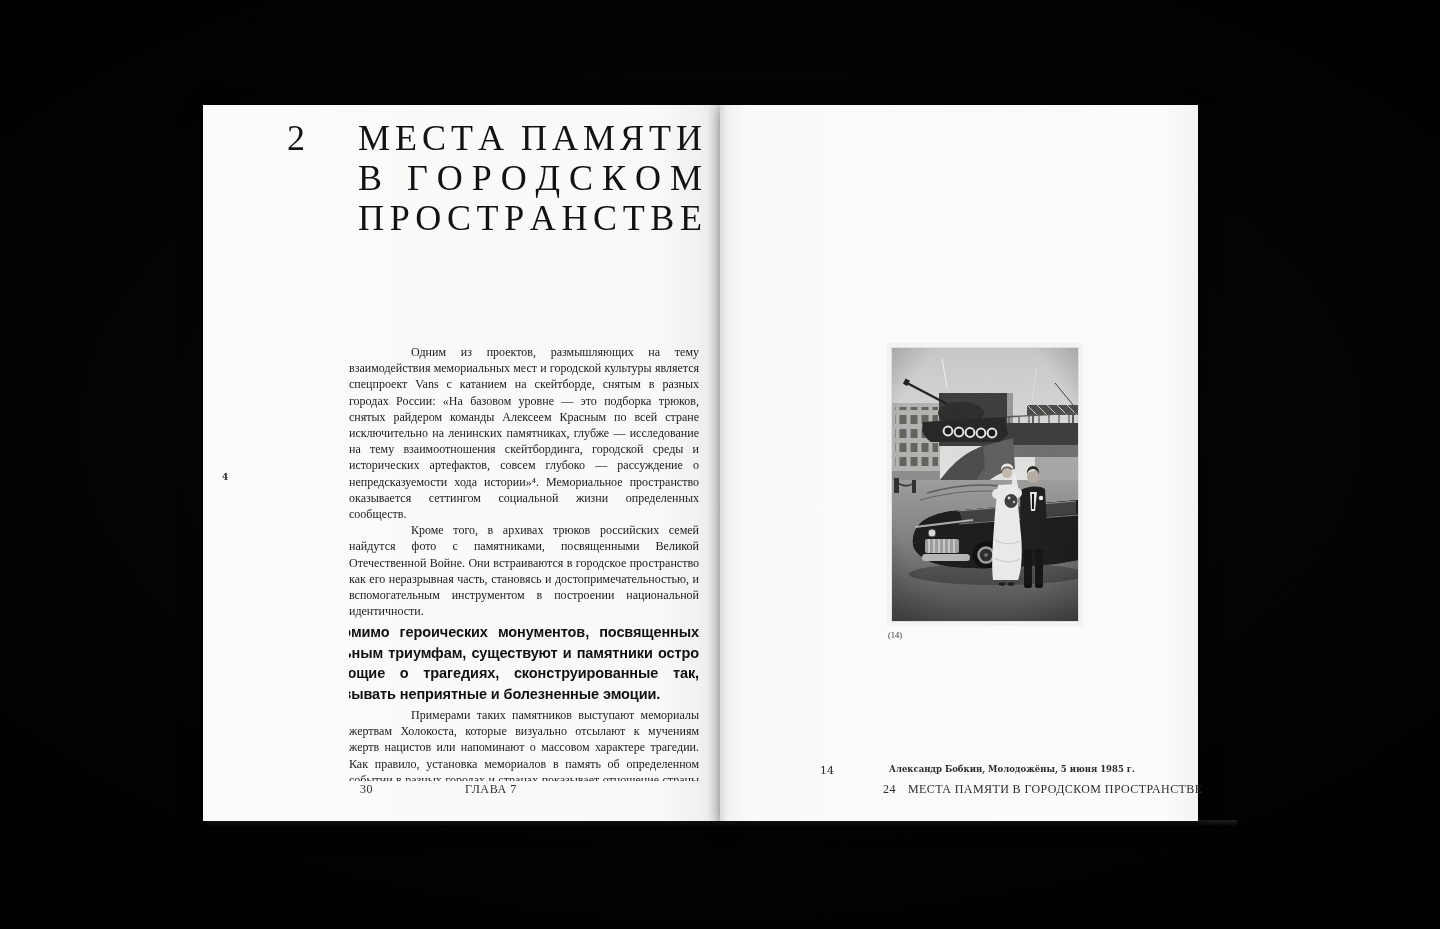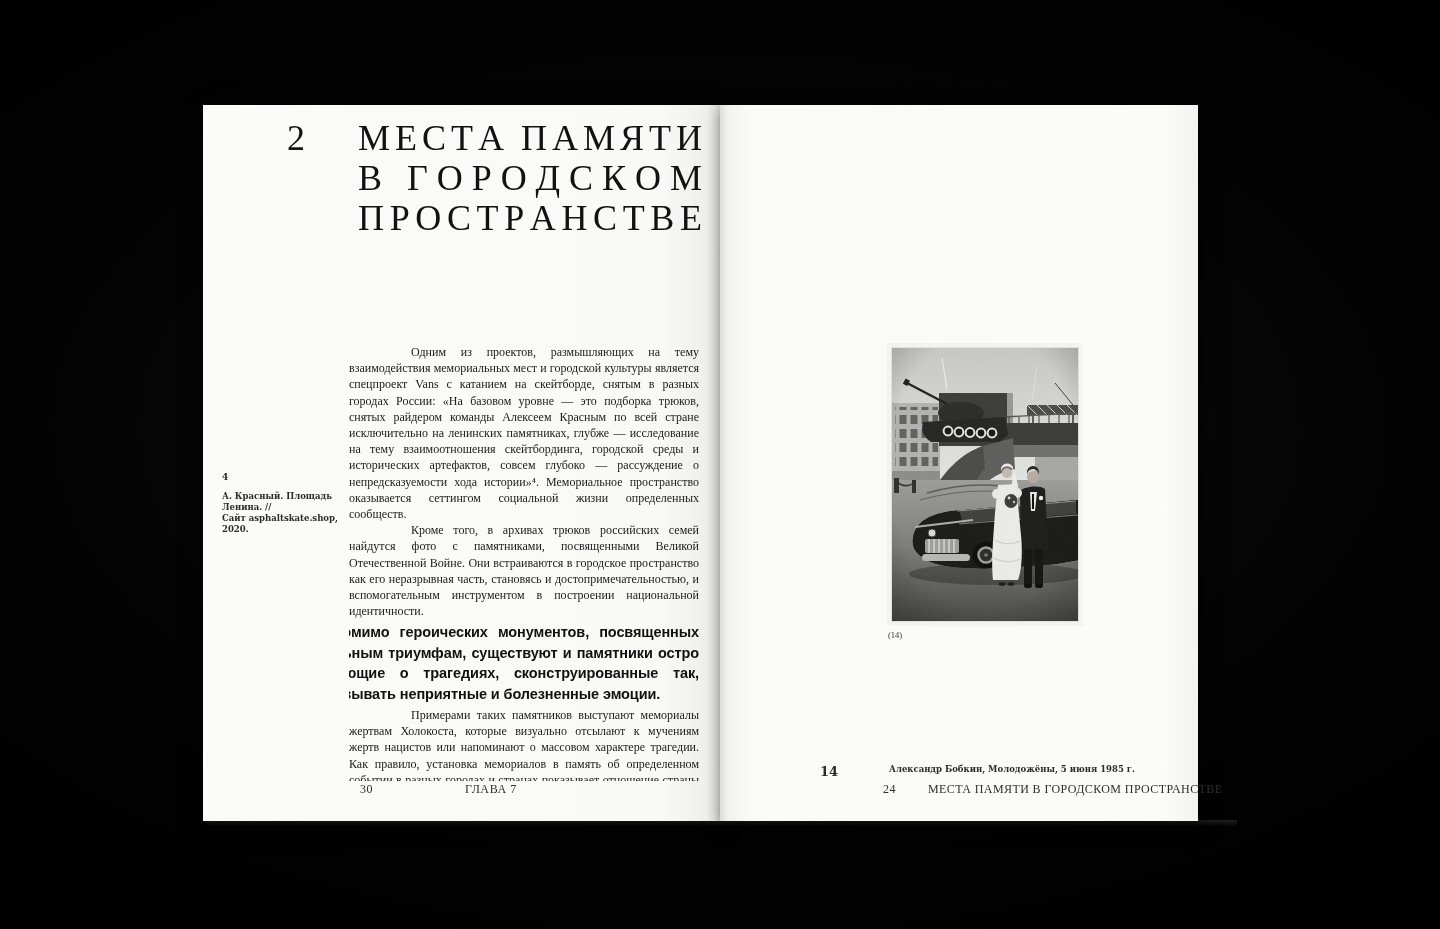--- a/index.html
+++ b/index.html
@@ -34,49 +34,45 @@
   .body-col p.serif{text-indent:62px}
   .pull{font-family:"Liberation Sans",sans-serif;font-weight:700;font-size:14.5px;line-height:20.4px;
     letter-spacing:-.1px;margin-left:-75px;width:425px;text-indent:58px;margin-top:3px;margin-bottom:3px;
     color:#111;text-align:justify}
 
   
   .footer-item{position:absolute;top:677px;font-size:12px;letter-spacing:.6px;color:#2e2e2e;white-space:nowrap}
   .pg-left-num{left:157px}
   .pg-left-title{left:262px}
   .pg-right-num{left:163px}
-  .pg-right-title{left:208px;width:252px;text-align:right;letter-spacing:.4px}
+  .pg-right-title{left:188px;width:252px;text-align:right;letter-spacing:.4px}
 
   
   .photo{position:absolute;left:167px;top:238px;width:196px;height:283px}
   .photo svg{display:block}
   .photo-num{position:absolute;left:168px;top:525px;font-size:8.5px;color:#333}
-  .cap-num{position:absolute;left:100px;top:659px;font-size:13px;font-weight:700;color:#2b2b2b;font-family:"DejaVu Serif",serif}
+  .cap-num{position:absolute;left:100px;top:659px;font-size:11px;font-weight:400;color:#2b2b2b;font-family:"DejaVu Serif",serif}
   .cap-text{position:absolute;left:169px;top:659px;font-size:8.5px;font-weight:700;color:#2b2b2b;font-family:"DejaVu Serif",serif;white-space:nowrap}
 </style>
 </head>
 <body>
 
 <div class="stage">
   <div class="book-edge"></div>
 
   <section class="page page-left">
     <div class="chapter-num">2</div>
     <div class="chapter-title">
       <div class="title-line"><span>М</span><span>Е</span><span>С</span><span>Т</span><span>А</span><span class="sp">&nbsp;</span><span>П</span><span>А</span><span>М</span><span>Я</span><span>Т</span><span>И</span></div>
       <div class="title-line"><span>В</span><span class="sp">&nbsp;</span><span>Г</span><span>О</span><span>Р</span><span>О</span><span>Д</span><span>С</span><span>К</span><span>О</span><span>М</span></div>
       <div class="title-line"><span>П</span><span>Р</span><span>О</span><span>С</span><span>Т</span><span>Р</span><span>А</span><span>Н</span><span>С</span><span>Т</span><span>В</span><span>Е</span></div>
     </div>
 
     <aside class="footnote">
       <div class="fn-marker">4</div>
-      <div class="fn-text">
-        <span>А. Красный. Площадь Ленина. //</span><br>
-        <span>Сайт asphaltskate.shop, 2020.</span>
-      </div>
     </aside>
 
     <div class="body-col">
       <p class="serif">Одним из проектов, размышляющих на тему взаимодействия мемориальных мест и городской культуры является спецпроект Vans с катанием на скейтборде, снятым в разных городах России: «На базовом уровне — это подборка трюков, снятых райдером команды Алексеем Красным по всей стране исключительно на ленинских памятниках, глубже — исследование на тему взаимоотношения скейтбординга, городской среды и исторических артефактов, совсем глубоко — рассуждение о непредсказуемости хода истории»⁴. Мемориальное пространство оказывается сеттингом социальной жизни определенных сообществ.</p>
       <p class="serif">Кроме того, в архивах трюков российских семей найдутся фото с памятниками, посвященными Великой Отечественной Войне. Они встраиваются в городское пространство как его неразрывная часть, становясь и достопримечательностью, и вспомогательным инструментом в построении национальной идентичности.</p>
       <p class="pull">Помимо героических монументов, посвященных национальным триумфам, существуют и памятники остро напоминающие о трагедиях, сконструированные так, чтобы вызывать неприятные и болезненные эмоции.</p>
       <p class="serif">Примерами таких памятников выступают мемориалы жертвам Холокоста, которые визуально отсылают к мучениям жертв нацистов или напоминают о массовом характере трагедии. Как правило, установка мемориалов в память об определенном событии в разных городах и странах показывает отношение страны к тому или иному событию, она может быть организована го-</p>
     </div>
 
     <span class="footer-item pg-left-num">30</span>

